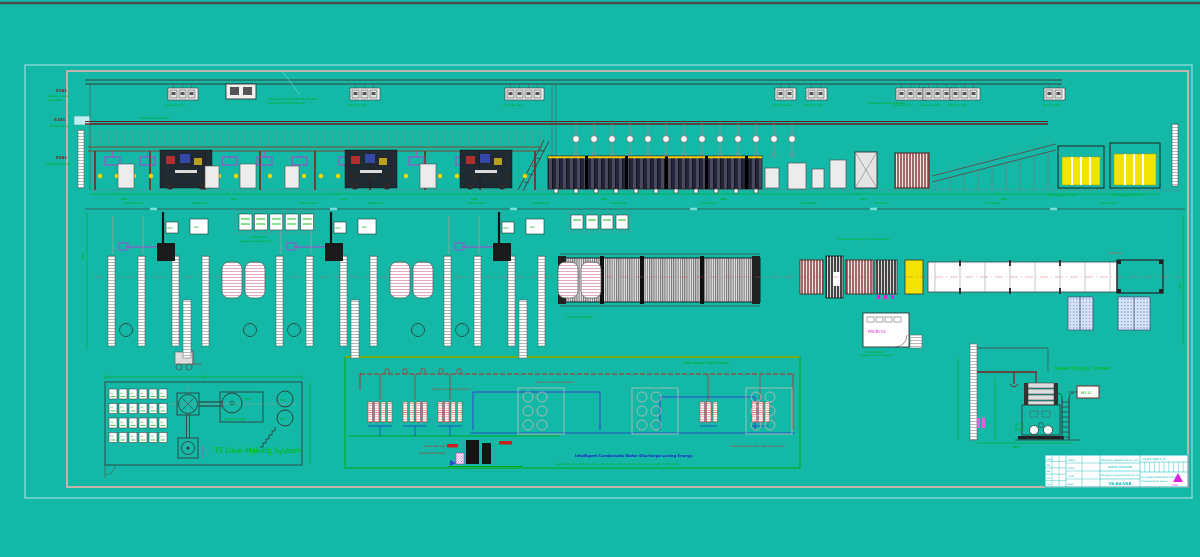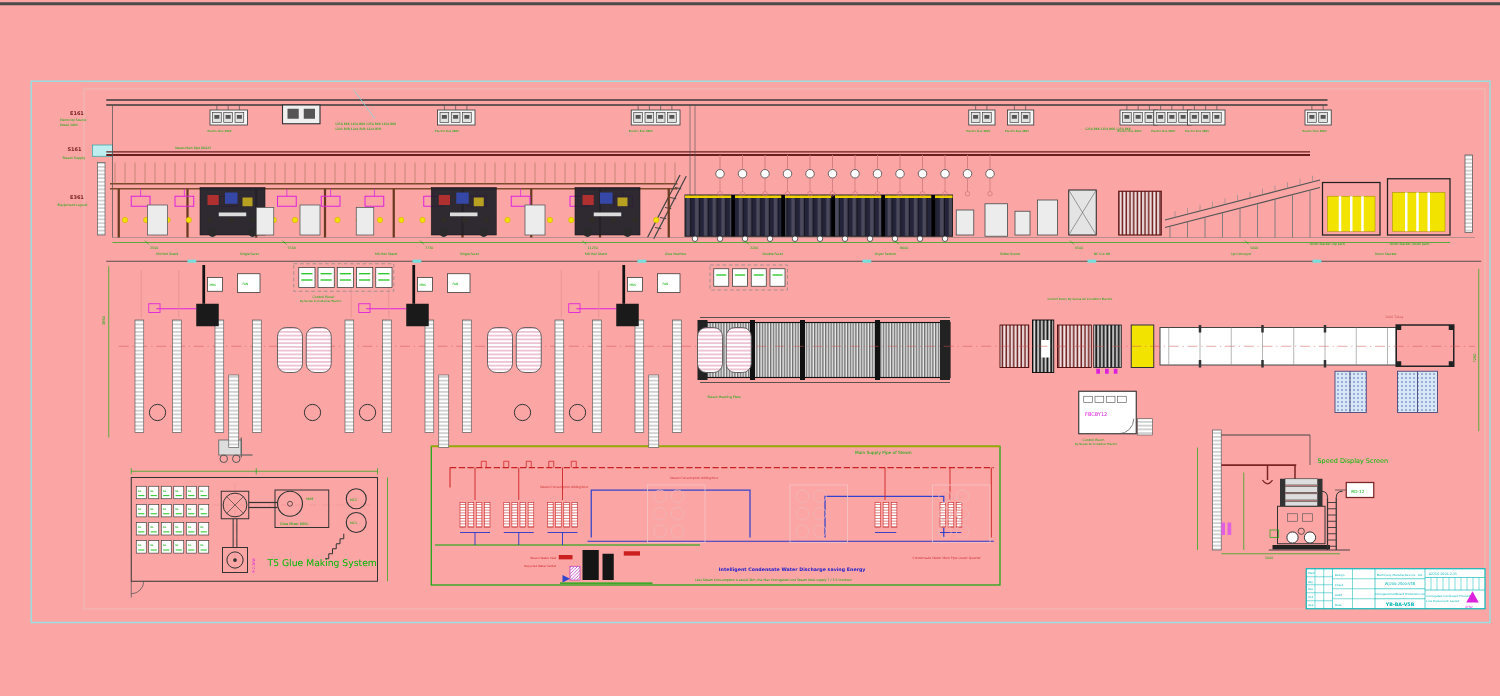--- a/index.html
+++ b/index.html
@@ -1,17 +1,17 @@
 <!DOCTYPE html>
 <html><head>
 <meta charset="utf-8">
 <style>
   html,body{margin:0;padding:0;background:#fff;}
   body{width:1200px;height:557px;overflow:hidden;font-family:"DejaVu Sans",sans-serif;}
-  #stage{position:relative;width:1200px;height:557px;background:#fca5a5;}
+  #stage{position:relative;width:1200px;height:557px;background:#14b8a6;}
   svg{display:block}
   text{font-family:"DejaVu Sans",sans-serif;}
 </style>
 </head>
 <body>
 <div id="stage">
 
 <svg viewBox="0 0 1200 557" width="1200" height="557">
   <defs>
     <pattern id="ladderH" width="4" height="3" patternUnits="userSpaceOnUse">

